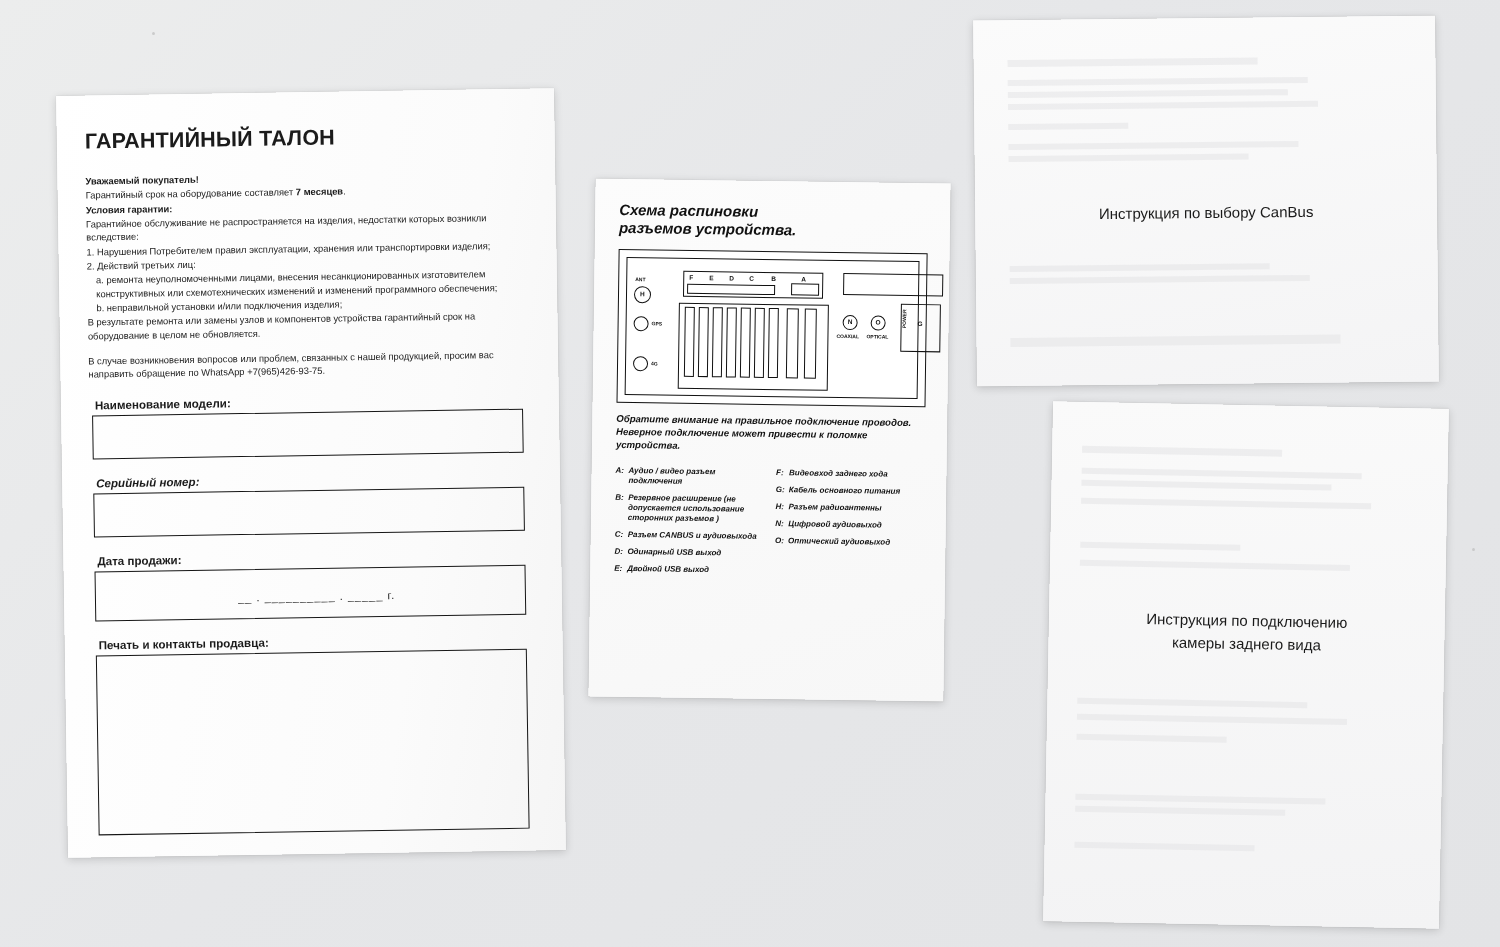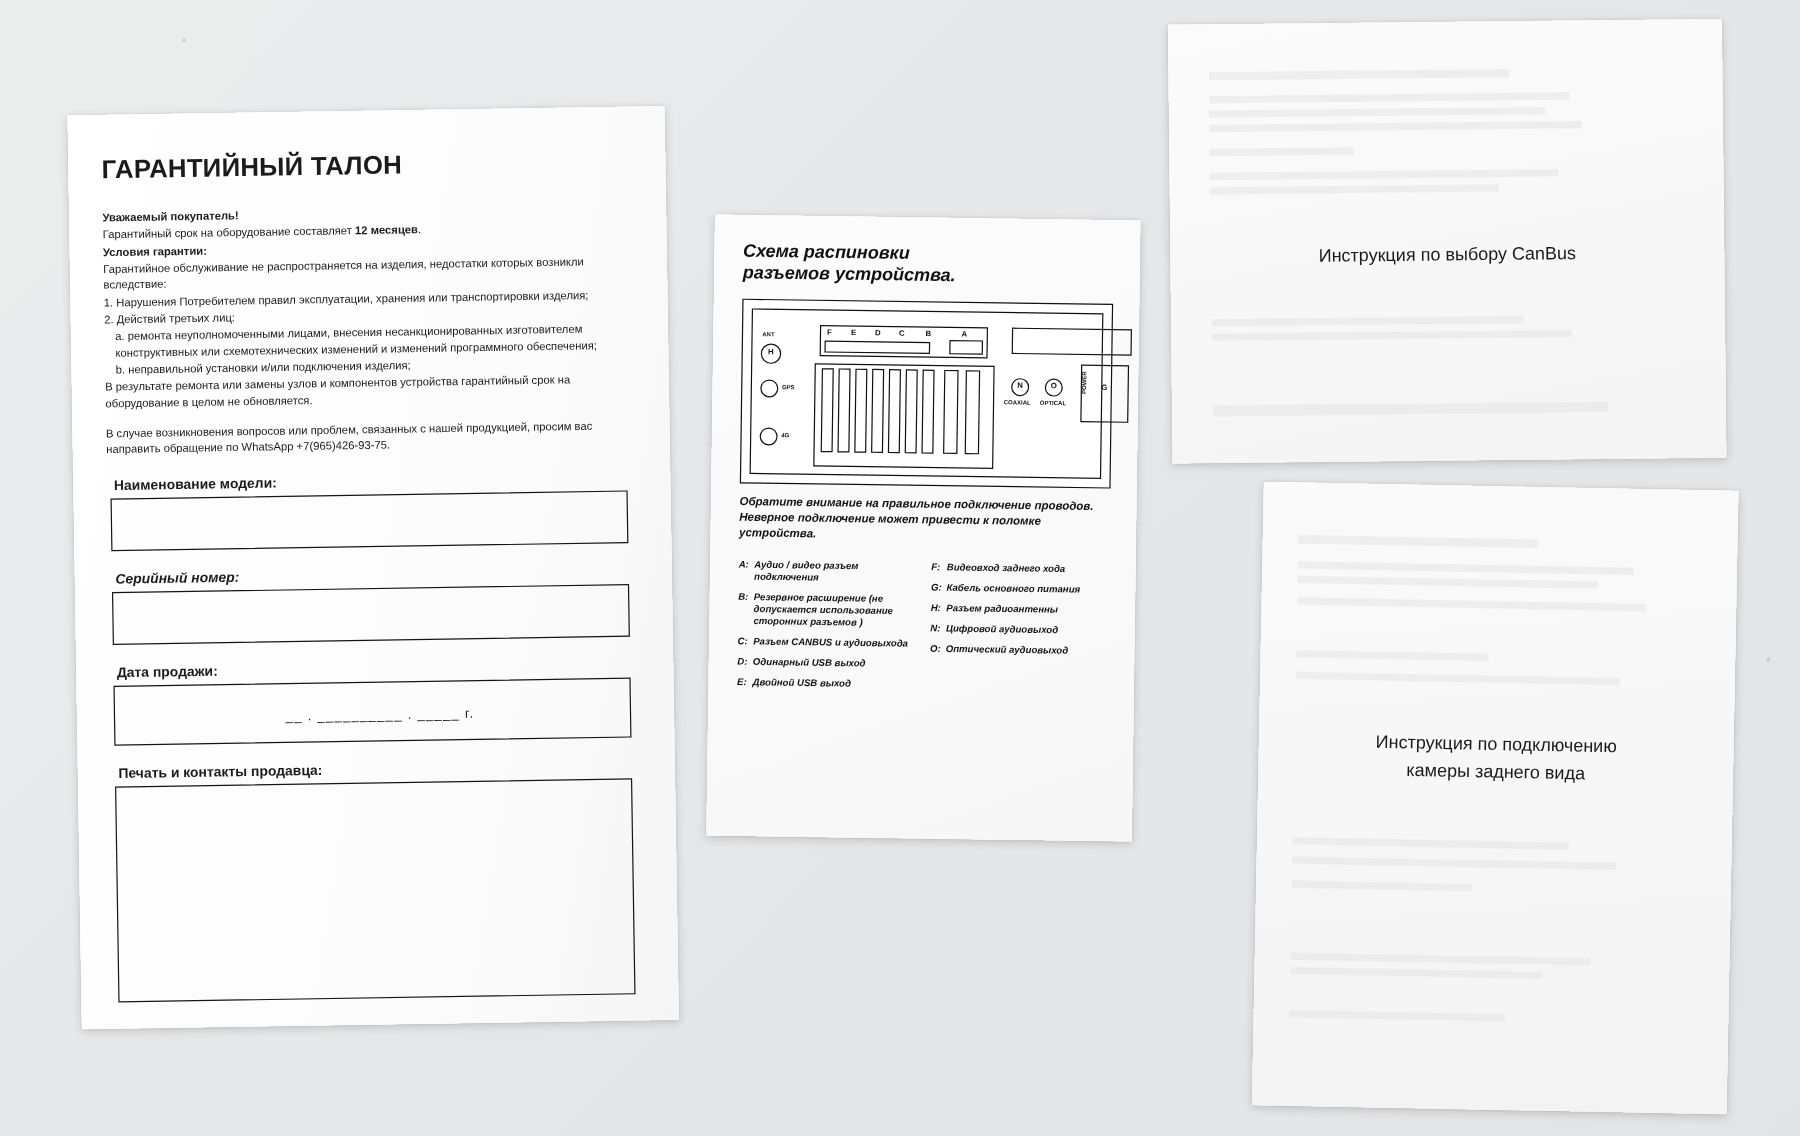--- a/index.html
+++ b/index.html
@@ -187,21 +187,21 @@
 </head>
 <body>
 
 <div class="sheet" id="warranty">
   <div class="inner">
     <div class="w-title">ГАРАНТИЙНЫЙ ТАЛОН</div>
 
     <div class="w-body">
       <p class="b">Уважаемый покупатель!</p>
       <p>
-        <span>Гарантийный срок на оборудование составляет </span><span class="b">12 месяцев</span><span>.</span>
+        <span>Гарантийный срок на оборудование составляет </span><span class="b">7 месяцев</span><span>.</span>
       </p>
       <p class="b">Условия гарантии:</p>
       <p>Гарантийное обслуживание не распространяется на изделия, недостатки которых возникли вследствие:</p>
       <p>1. Нарушения Потребителем правил эксплуатации, хранения или транспортировки изделия;</p>
       <p>2. Действий третьих лиц:</p>
       <p class="w-indent">a. ремонта неуполномоченными лицами, внесения несанкционированных изготовителем конструктивных или схемотехнических изменений и изменений программного обеспечения;</p>
       <p class="w-indent">b. неправильной установки и/или подключения изделия;</p>
       <p>В результате ремонта или замены узлов и компонентов устройства гарантийный срок на оборудование в целом не обновляется.</p>
       <div class="w-gap"></div>
       <p>В случае возникновения вопросов или проблем, связанных с нашей продукцией, просим вас направить обращение по WhatsApp +7(965)426-93-75.</p>

